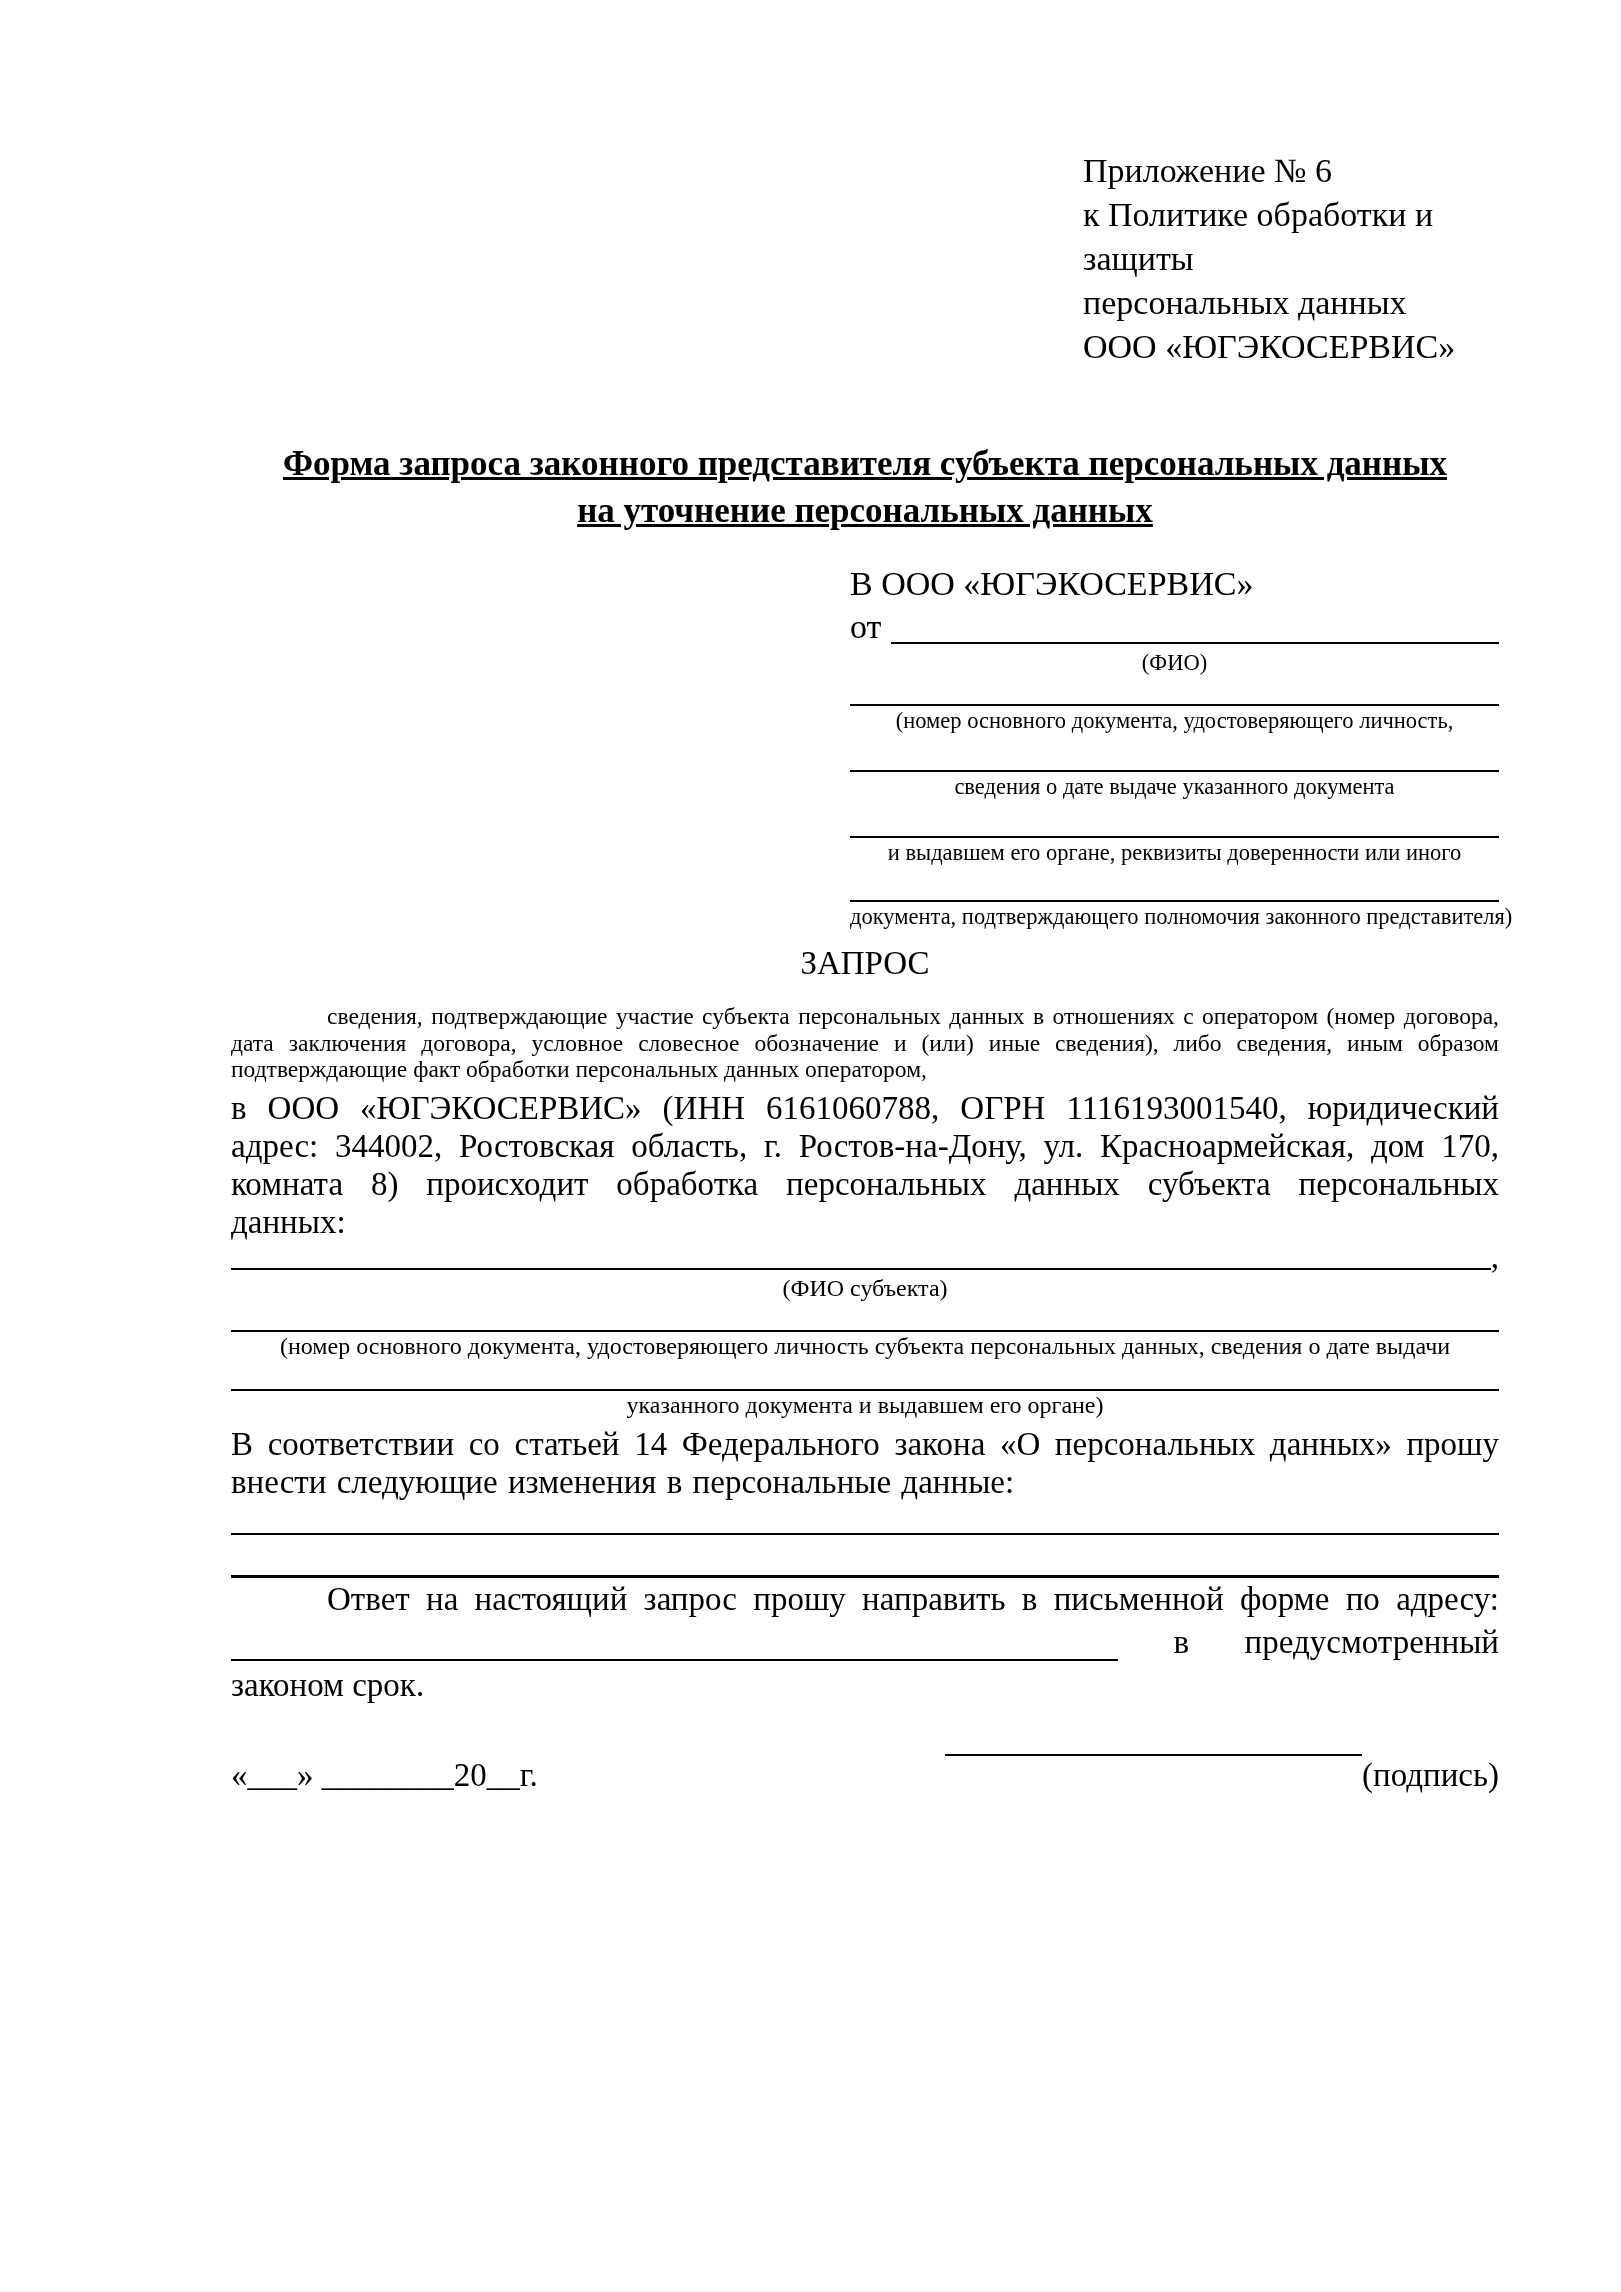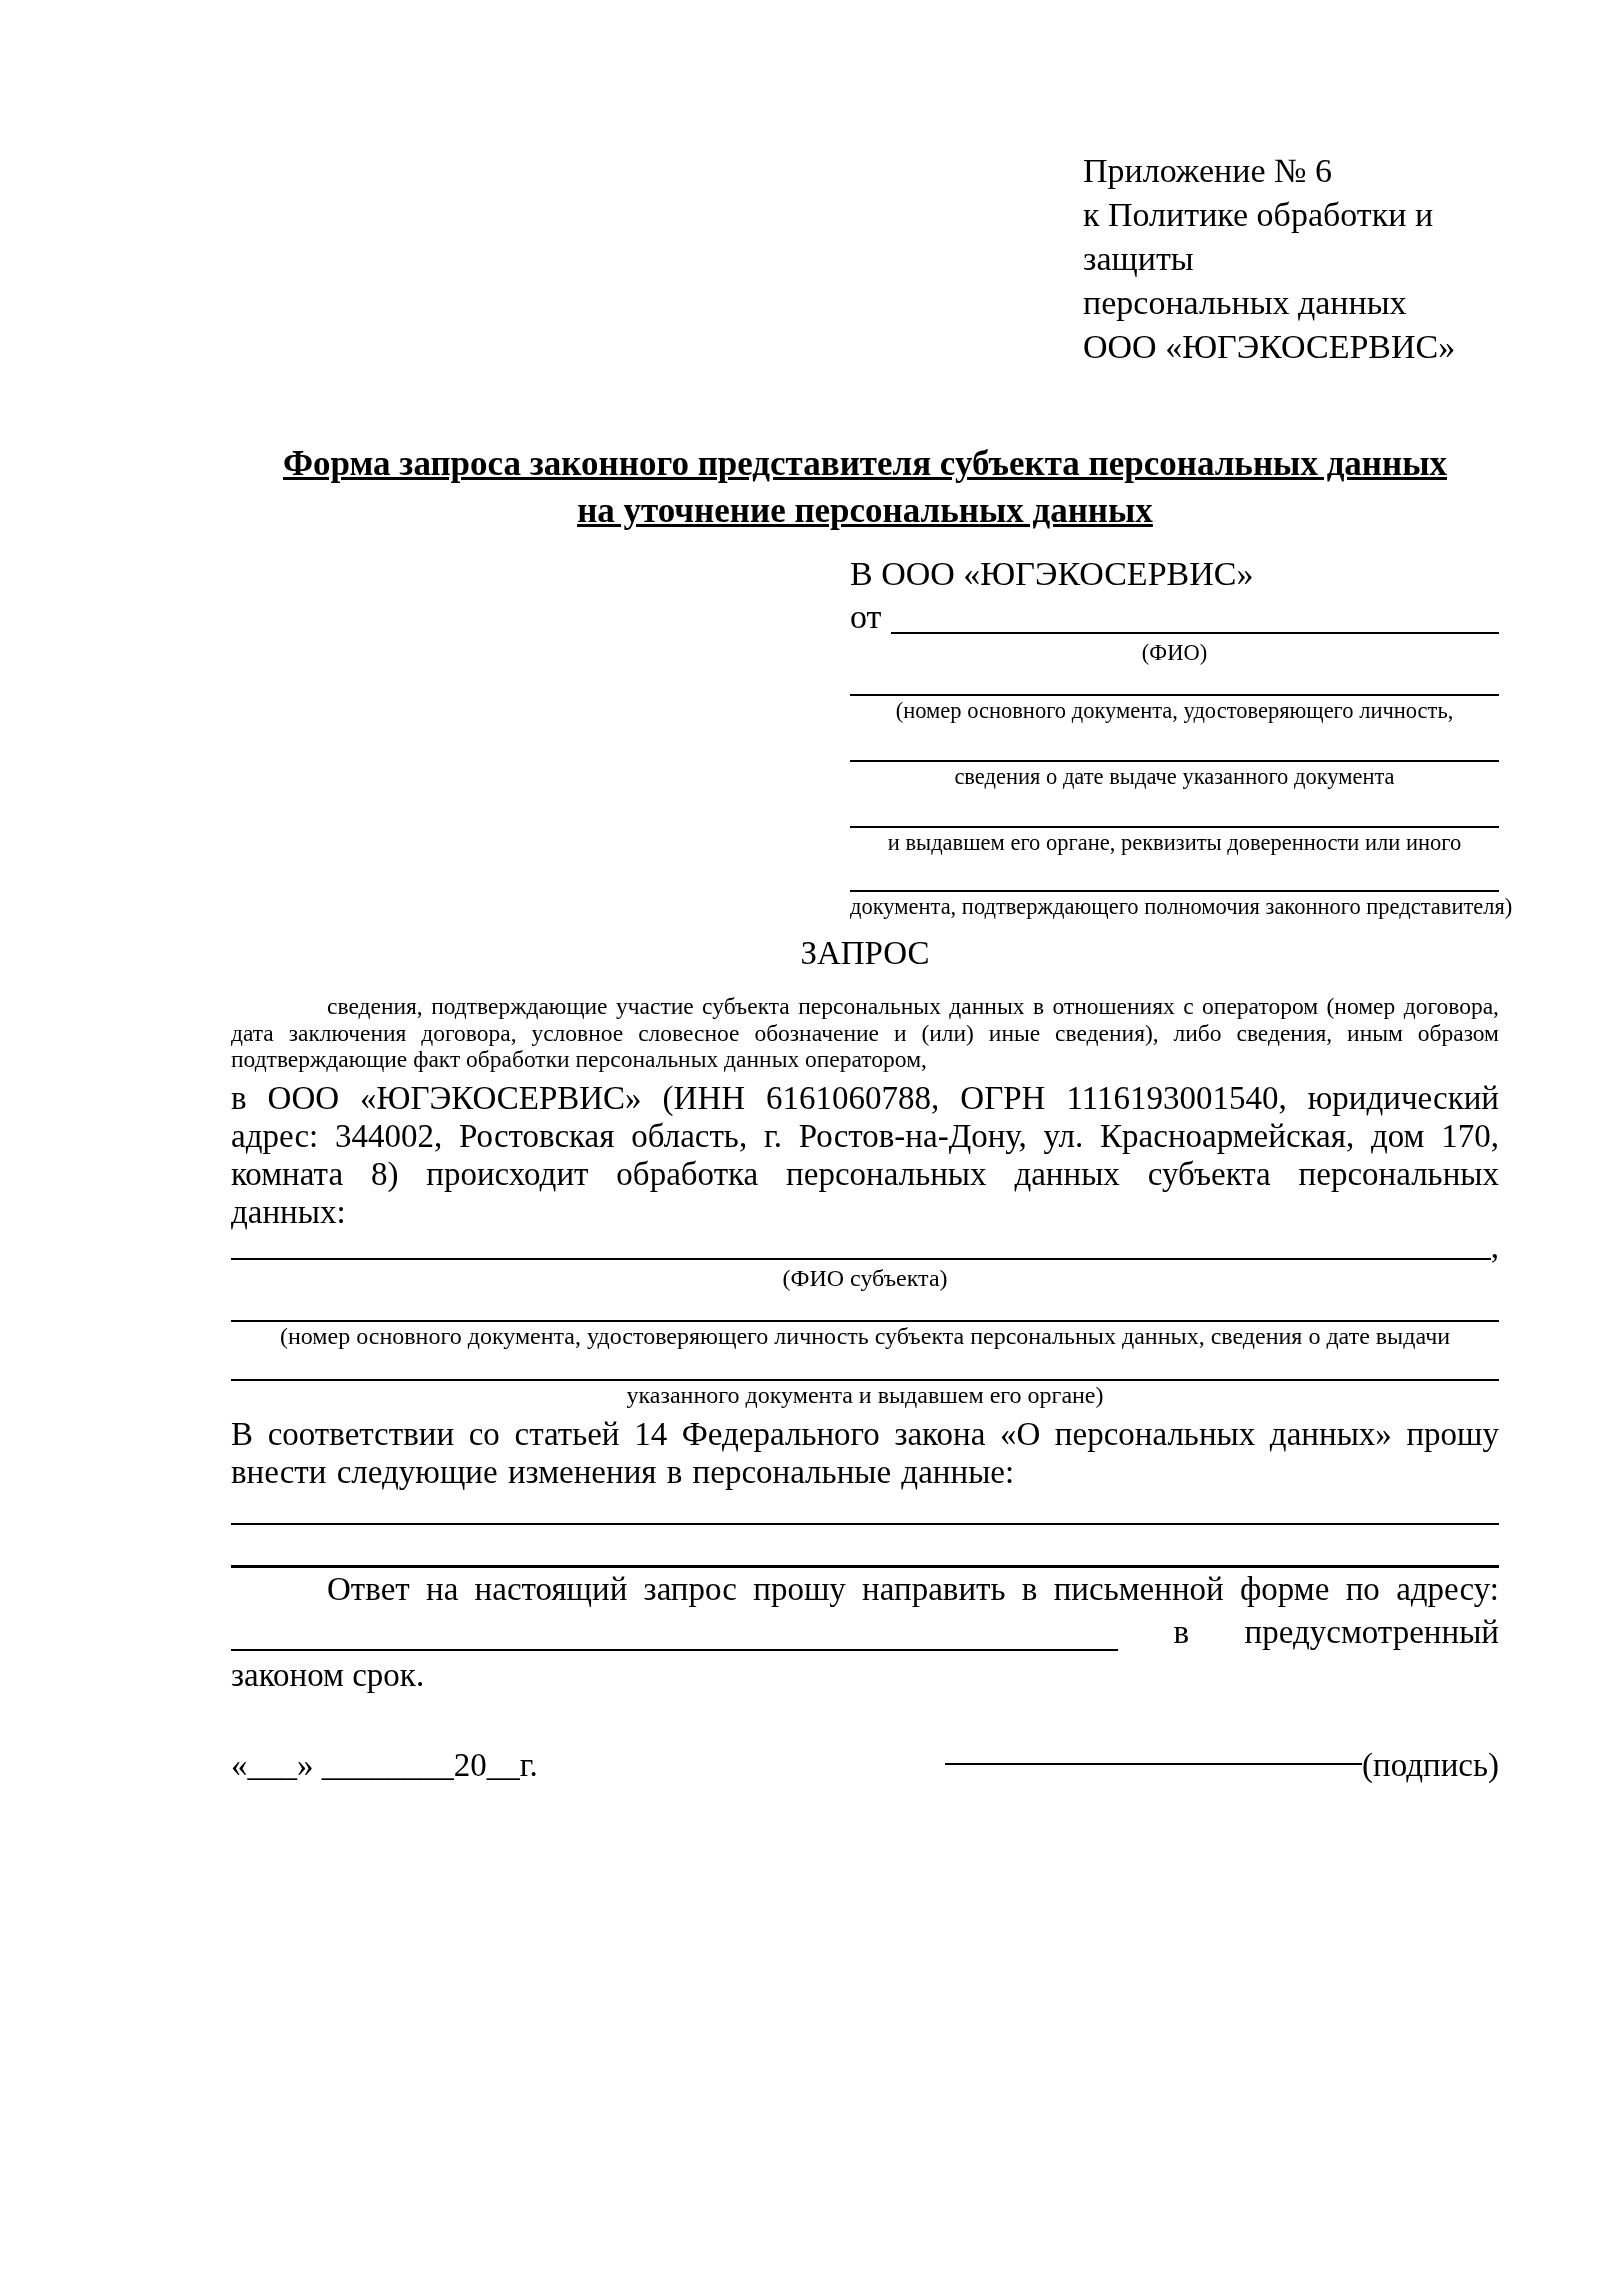--- a/index.html
+++ b/index.html
@@ -10,21 +10,21 @@
     font-family:"Liberation Serif","DejaVu Serif",serif;
     box-sizing:border-box;
     padding:149px 122px 0 231px;
     overflow:hidden;
   }
   
   .appendix{margin-left:852px;font-size:34px;line-height:44px;}
   
   .doc-title{margin-top:71px;font-size:35px;font-weight:bold;line-height:47px;text-align:center;text-decoration:underline;}
   
-  .addr{margin-left:619px;width:649px;margin-top:18px;font-size:34px;}
+  .addr{margin-left:619px;width:649px;margin-top:28px;font-size:34px;}
   .addr-org{line-height:43px;text-align:left;}
   .from-row{display:flex;line-height:43px;height:43px;justify-content:flex-end;}
   .from-label{margin-right:9.8px;}
   .fill{flex:1 1 auto;border-bottom:2.9px solid #000;margin-bottom:3.9px;}
   .cap{font-size:22.5px;line-height:29px;text-align:center;white-space:nowrap;overflow:visible;}
   .blank{border-bottom:2.9px solid #000;}
   .b1{height:27.4px;} .b2{height:35px;} .b3{height:35px;} .b4{height:33px;}
   
   .zapros{margin-top:11px;font-size:33px;line-height:43px;text-align:center;}
   .intro-row{display:flex;align-items:stretch;padding-left:96px;font-size:33px;line-height:43px;height:43px;}
@@ -37,21 +37,21 @@
   .blankw{border-bottom:2.9px solid #000;height:27.4px;}
   .blank-a{border-bottom:2.9px solid #000;height:32px;}
   .blank-b{border-bottom:3.9px solid #000;height:40px;}
   .reply1{font-size:33px;line-height:43px;text-indent:96px;text-align:justify;text-align-last:justify;}
   .reply2{display:flex;justify-content:space-between;align-items:stretch;font-size:33px;line-height:43px;height:43px;}
   .reply2 .fill{flex:0 0 887px;}
   .reply2 span{align-self:flex-end;}
   .reply3{font-size:33px;line-height:43px;}
   .sig-row{margin-top:47px;display:flex;justify-content:space-between;align-items:stretch;font-size:33px;line-height:43px;height:43px;}
   .sig-left{align-self:flex-end;white-space:nowrap;}
-  .sig-right{display:flex;flex:0 0 554px;align-items:center;}
+  .sig-right{display:flex;flex:0 0 554px;align-items:flex-start;}
   .sig-right .fill{flex:1 1 auto;}
   .sig-right .sig-cap{align-self:flex-end;white-space:nowrap;}
 </style>
 </head>
 <body>
 
 <div class="page">
 
   <div class="appendix">
     <div>Приложение № 6</div>

